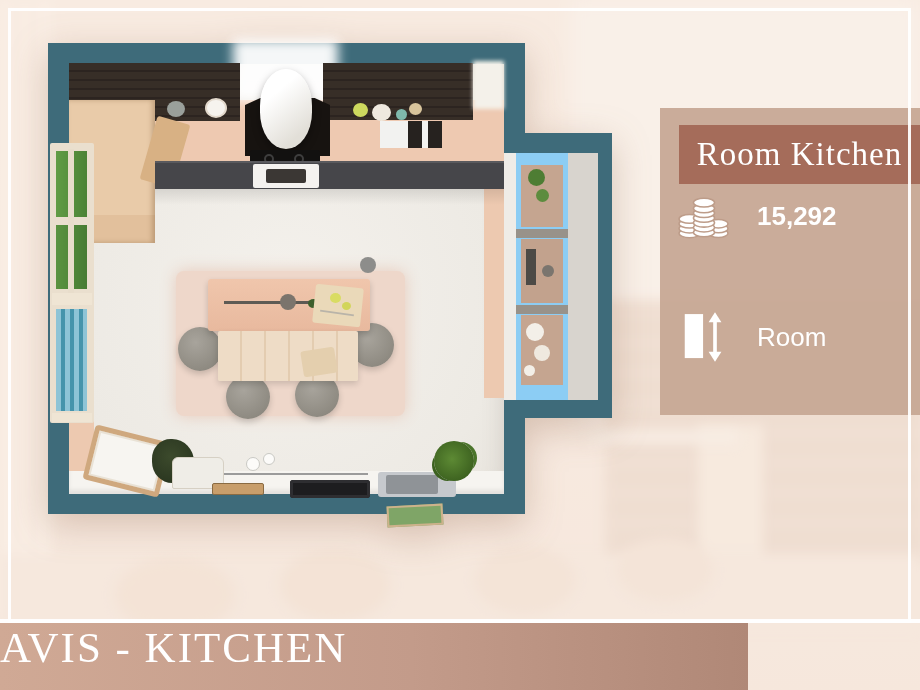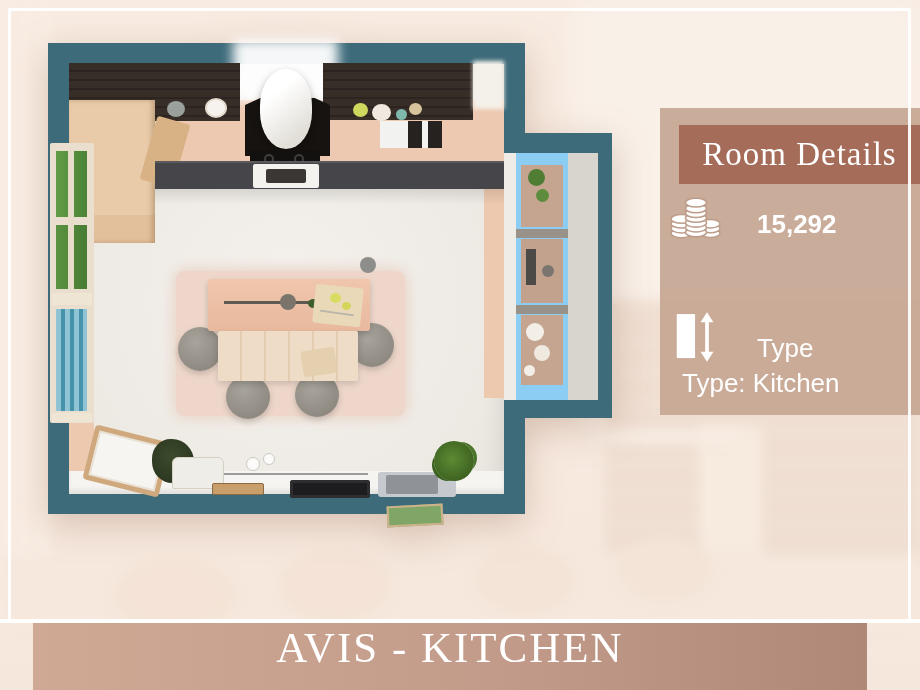--- a/index.html
+++ b/index.html
@@ -28,30 +28,30 @@
   .stool{position:absolute;width:44px;height:44px;border-radius:50%;
          background:radial-gradient(circle at 40% 35%, #a8a49c, #8d8980 75%);
          box-shadow:0 3px 6px rgba(0,0,0,0.18);}
 
   
   .panel{position:absolute;left:660px;top:108px;width:260px;height:307px;
          background:rgba(197,166,146,0.92);z-index:30;color:#fff;}
   .panel-header{position:absolute;left:19px;top:17px;width:241px;height:59px;
          background:var(--panel-header,#a56c5a);display:flex;align-items:center;justify-content:center;
          font-family:"Liberation Serif",serif;font-size:33px;letter-spacing:1px;color:#fff;}
-  .p-row{position:absolute;left:6px;display:flex;align-items:flex-end;gap:31px;}
+  .p-row{position:absolute;left:14px;display:flex;align-items:center;gap:23px;}
   .p-icon{display:flex;align-items:center;justify-content:center;width:60px;}
   .p-val{font-size:26px;color:#fff;}
   .bold{font-weight:700;}
   .p-type{position:absolute;left:22px;top:260px;font-size:26px;color:#fff;}
 
   
-  .footer{position:absolute;left:0;top:623px;width:834px;height:67px;z-index:50;
+  .footer{position:absolute;left:0;top:623px;width:748px;height:67px;z-index:50;
           background:linear-gradient(90deg,var(--footer-left,#d0a995) 0%,#c39b8a 55%,var(--footer-right,#b08877) 100%);
-          text-align:center;color:#fff;margin-left:33px;}
+          color:#fff;}
   .footer-title{margin-top:1px;font-family:"Liberation Serif",serif;font-size:43px;
           letter-spacing:2px;line-height:48px;color:#fff;}
   .footer-subtitle{font-size:10px;letter-spacing:2px;color:rgba(255,255,255,0.85);margin-top:1px;}
 </style>
 </head>
 <body>
 
 <div class="stage">
 
   <div class="abs" style="inset:0;">
@@ -189,21 +189,21 @@
                 background:radial-gradient(circle at 45% 45%,#5d8a34,#3c611f 75%);
                 box-shadow:-6px 4px 0 -4px #3c611f, 7px -3px 0 -4px #4a742a;"></div>
     <div class="abs" style="left:339px;top:462px;width:56px;height:21px;background:#7fa567;border:2px solid #cdb28b;
                 box-sizing:border-box;transform:rotate(-3deg);"></div>
   </div>
 
   <div class="frame"></div>
 
   <aside class="panel">
     <div class="panel-header">
-      <span>Room Details</span>
+      <span>Room Kitchen</span>
     </div>
 
     <div class="p-row" style="top:84px;">
       <span class="p-icon">
         <svg viewBox="0 0 58 50" width="56" height="48">
           <g fill="#ffffff" stroke="#bd9c89" stroke-width="1.6">
             <ellipse cx="14" cy="43" rx="11" ry="4.6"></ellipse>
               <ellipse cx="14" cy="38" rx="11" ry="4.6"></ellipse>
             <ellipse cx="14" cy="33" rx="11" ry="4.6"></ellipse>
               <ellipse cx="14" cy="28" rx="11" ry="4.6"></ellipse>
@@ -226,24 +226,23 @@
 
     <div class="p-row" style="top:202px;">
       <span class="p-icon">
         <svg viewBox="0 0 48 58" width="44" height="54">
           <rect x="3" y="4" width="20" height="48" fill="#ffffff"></rect>
           <line x1="36" y1="12" x2="36" y2="46" stroke="#ffffff" stroke-width="4"></line>
           <polygon points="36,2 29,13 43,13" fill="#ffffff"></polygon>
           <polygon points="36,56 29,45 43,45" fill="#ffffff"></polygon>
         </svg>
       </span>
-      <span class="p-val">Type</span>
-    </div>
-
-    <div class="p-type">Type: Kitchen</div>
+      <span class="p-val">Room</span>
+    </div>
+
   </aside>
 
   <div class="footer-line"></div>
   <footer class="footer">
     <div class="footer-title">AVIS - KITCHEN</div>
   </footer>
 
 </div>
 
 </body></html>

